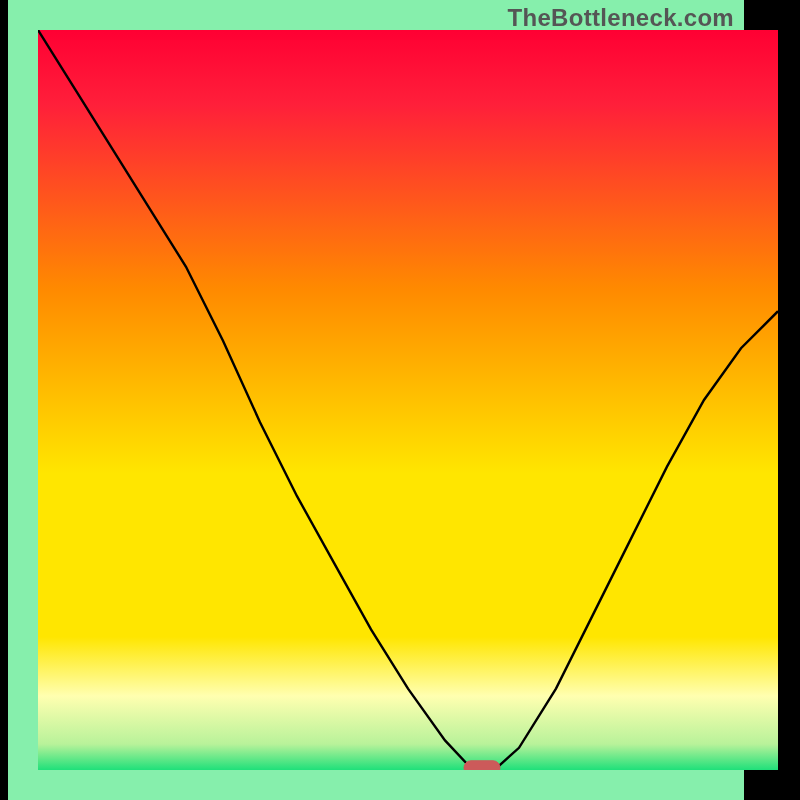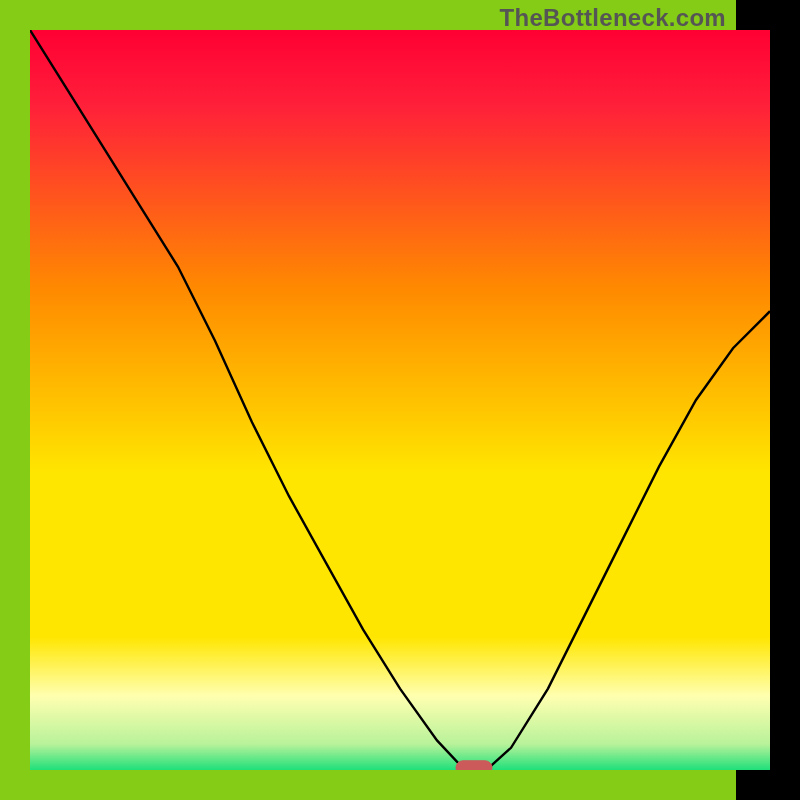--- a/index.html
+++ b/index.html
@@ -8,21 +8,22 @@
     width: 800px;
     height: 800px;
     background: #000;
     overflow: hidden;
     font-family: Arial, Helvetica, sans-serif;
   }
   .frame {
     position: relative;
     width: 736px;
     height: 800px;
-    background: #84cc16;
+    background: #86efac;
+    margin-left: 8px;
   }
   .watermark {
     position: absolute;
     top: 4px;
     right: 10px;
     color: #555;
     font-size: 24px;
     font-weight: 600;
     letter-spacing: 0.3px;
     z-index: 10;

